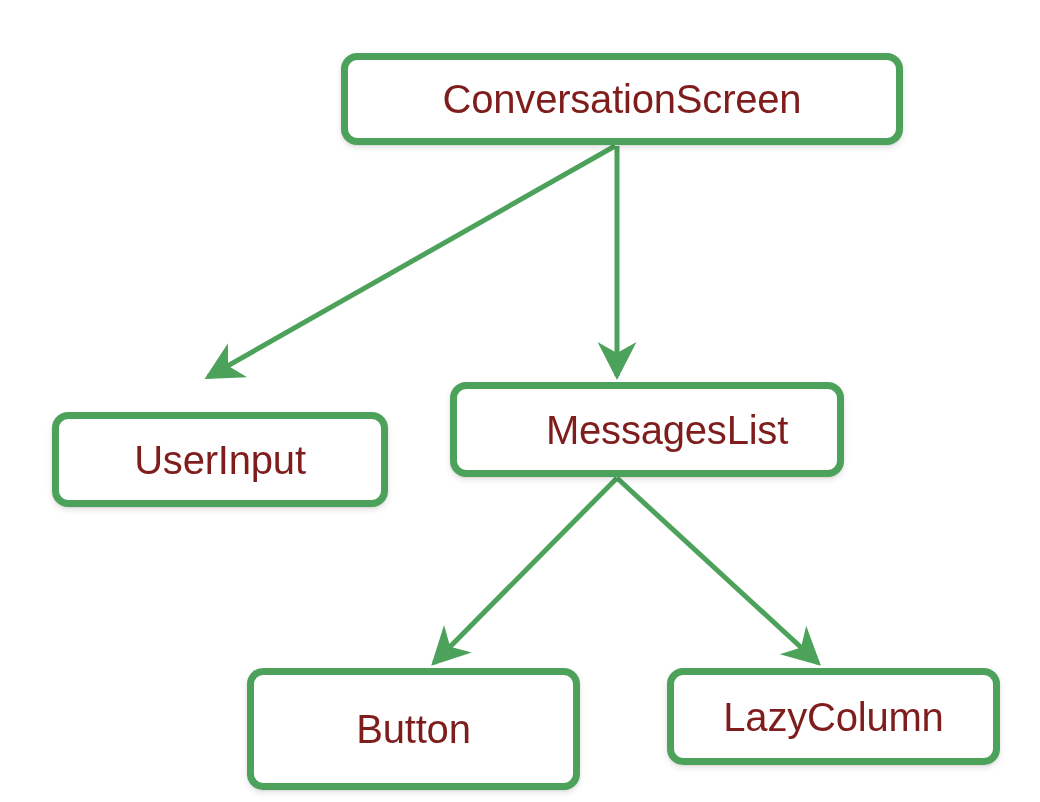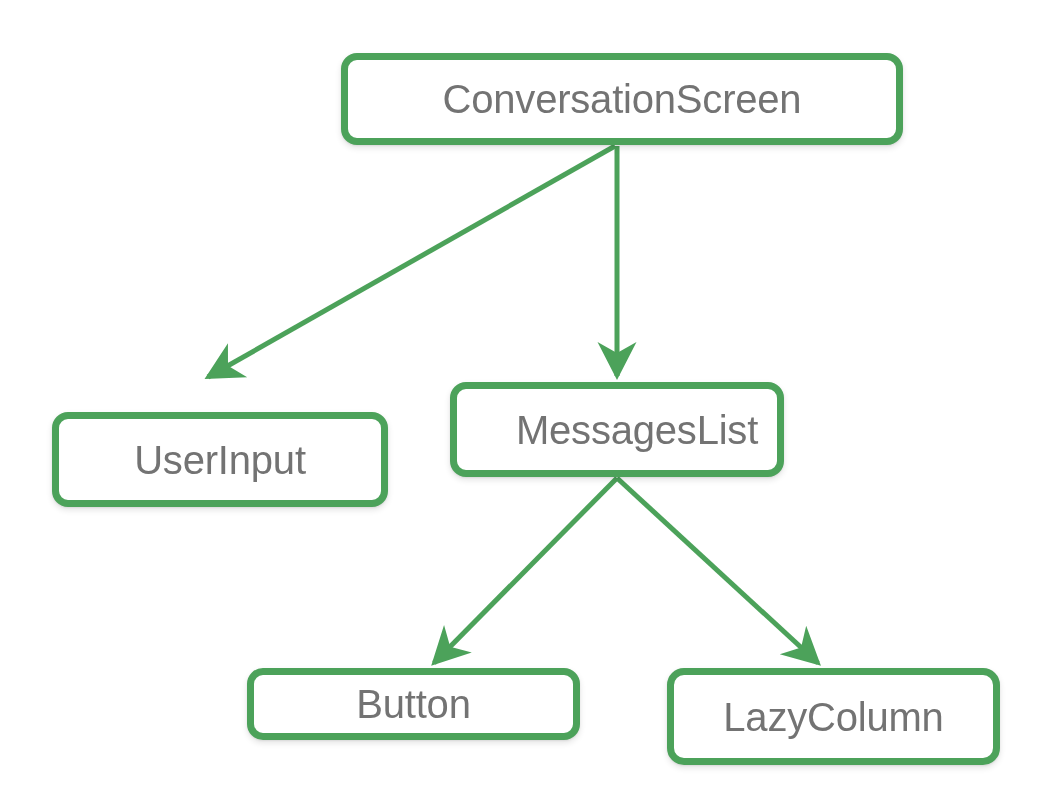--- a/index.html
+++ b/index.html
@@ -37,32 +37,32 @@
     border: 7px solid #4CA25A;
     border-radius: 16px;
     box-shadow: 0 3px 6px rgba(0,0,0,0.11), 0 1px 2px rgba(0,0,0,0.07);
     z-index: 2;
   }
 
   .node-label {
     font-family: "Liberation Sans", sans-serif;
     font-size: 40px;
     font-weight: 400;
-    color: #737373;
+    color: #7f1d1d;
     line-height: 1;
     white-space: nowrap;
     letter-spacing: -0.2px;
   }
 
   
   #node-conversationscreen { left: 341px; top: 53px;  width: 562px; height: 92px; }
   #node-userinput          { left: 52px;  top: 382px; width: 336px; height: 95px; margin-top: 30px; }
-  #node-messageslist       { left: 450px; top: 382px; width: 334px; height: 95px; padding-left: 40px; }
-  #node-button             { left: 247px; top: 668px; width: 333px; height: 72px; }
-  #node-lazycolumn         { left: 667px; top: 668px; width: 333px; height: 97px; border-radius: 17px; }
+  #node-messageslist       { left: 450px; top: 382px; width: 394px; height: 95px; padding-left: 40px; }
+  #node-button             { left: 247px; top: 668px; width: 333px; height: 122px; }
+  #node-lazycolumn         { left: 667px; top: 668px; width: 333px; height: 97px; }
 </style>
 </head>
 <body>
 
 <div id="canvas">
 
   <svg id="edge-layer" viewBox="0 0 1040 802">
     <defs>
       <marker id="arrowhead" markerWidth="9" markerHeight="9" refX="7.2" refY="4.5" orient="auto" markerUnits="strokeWidth">
         <path d="M 0.4 0.6 L 8 4.5 L 0.4 8.4 L 2.6 4.5 Z" fill="#4CA25A"></path>

